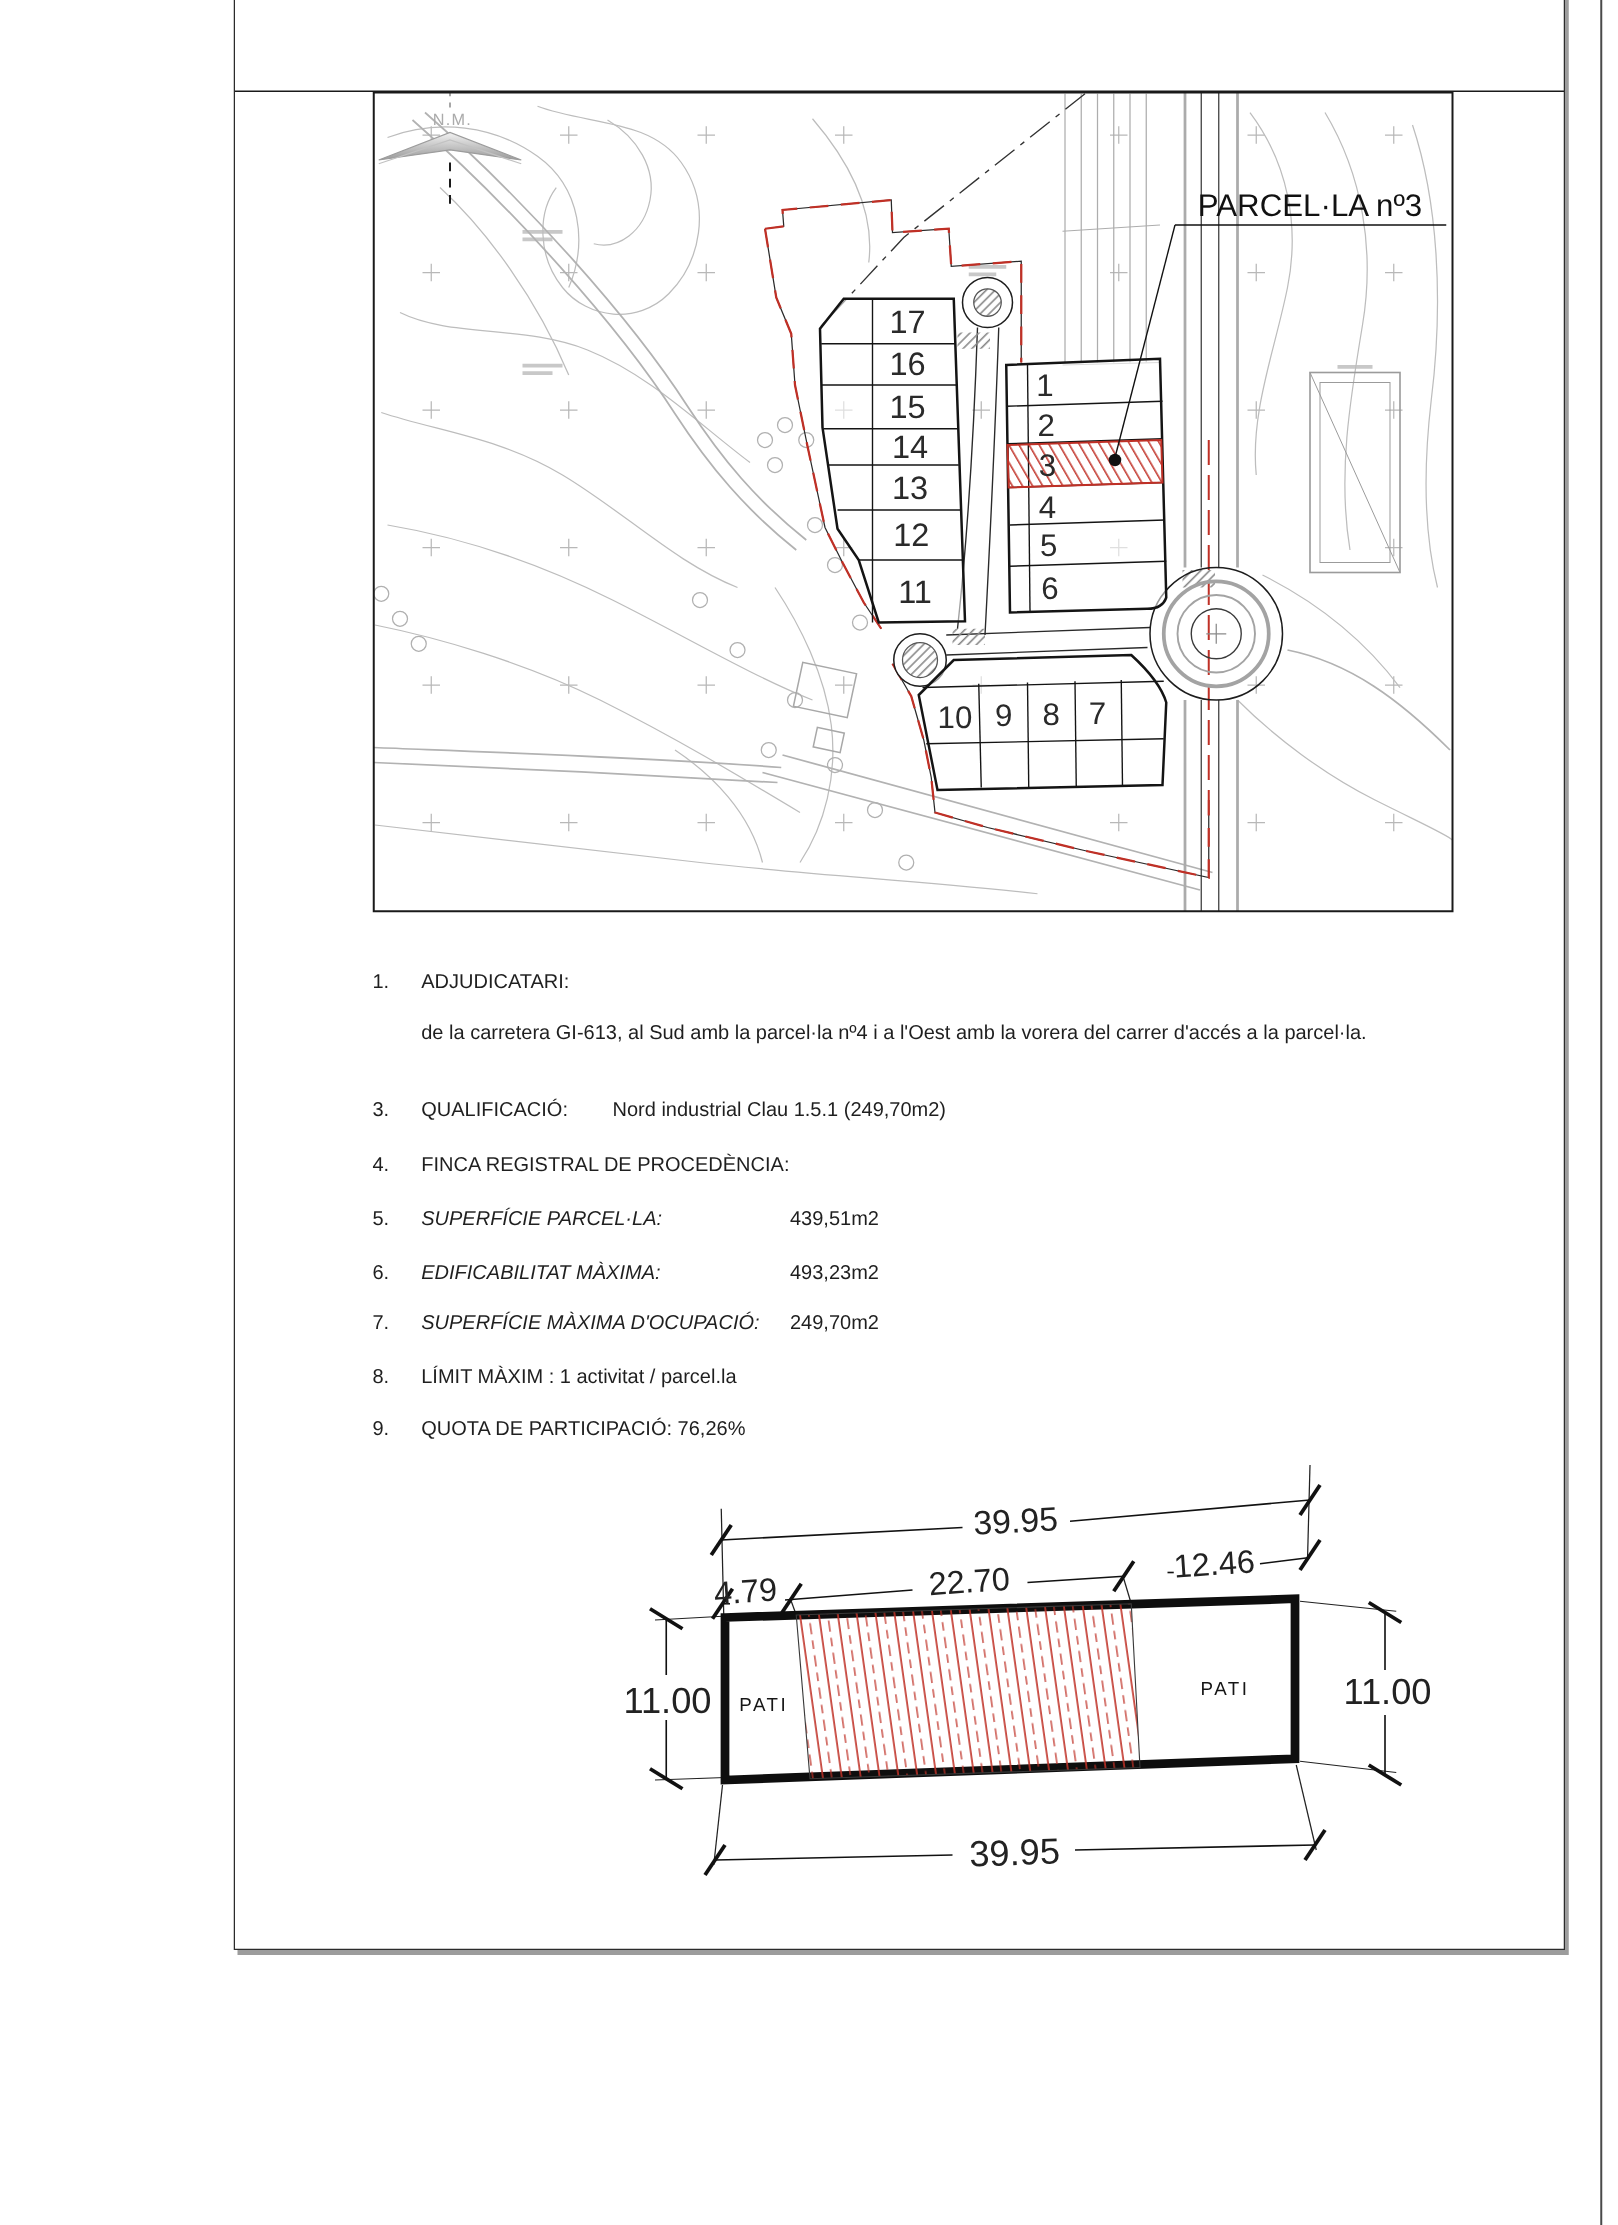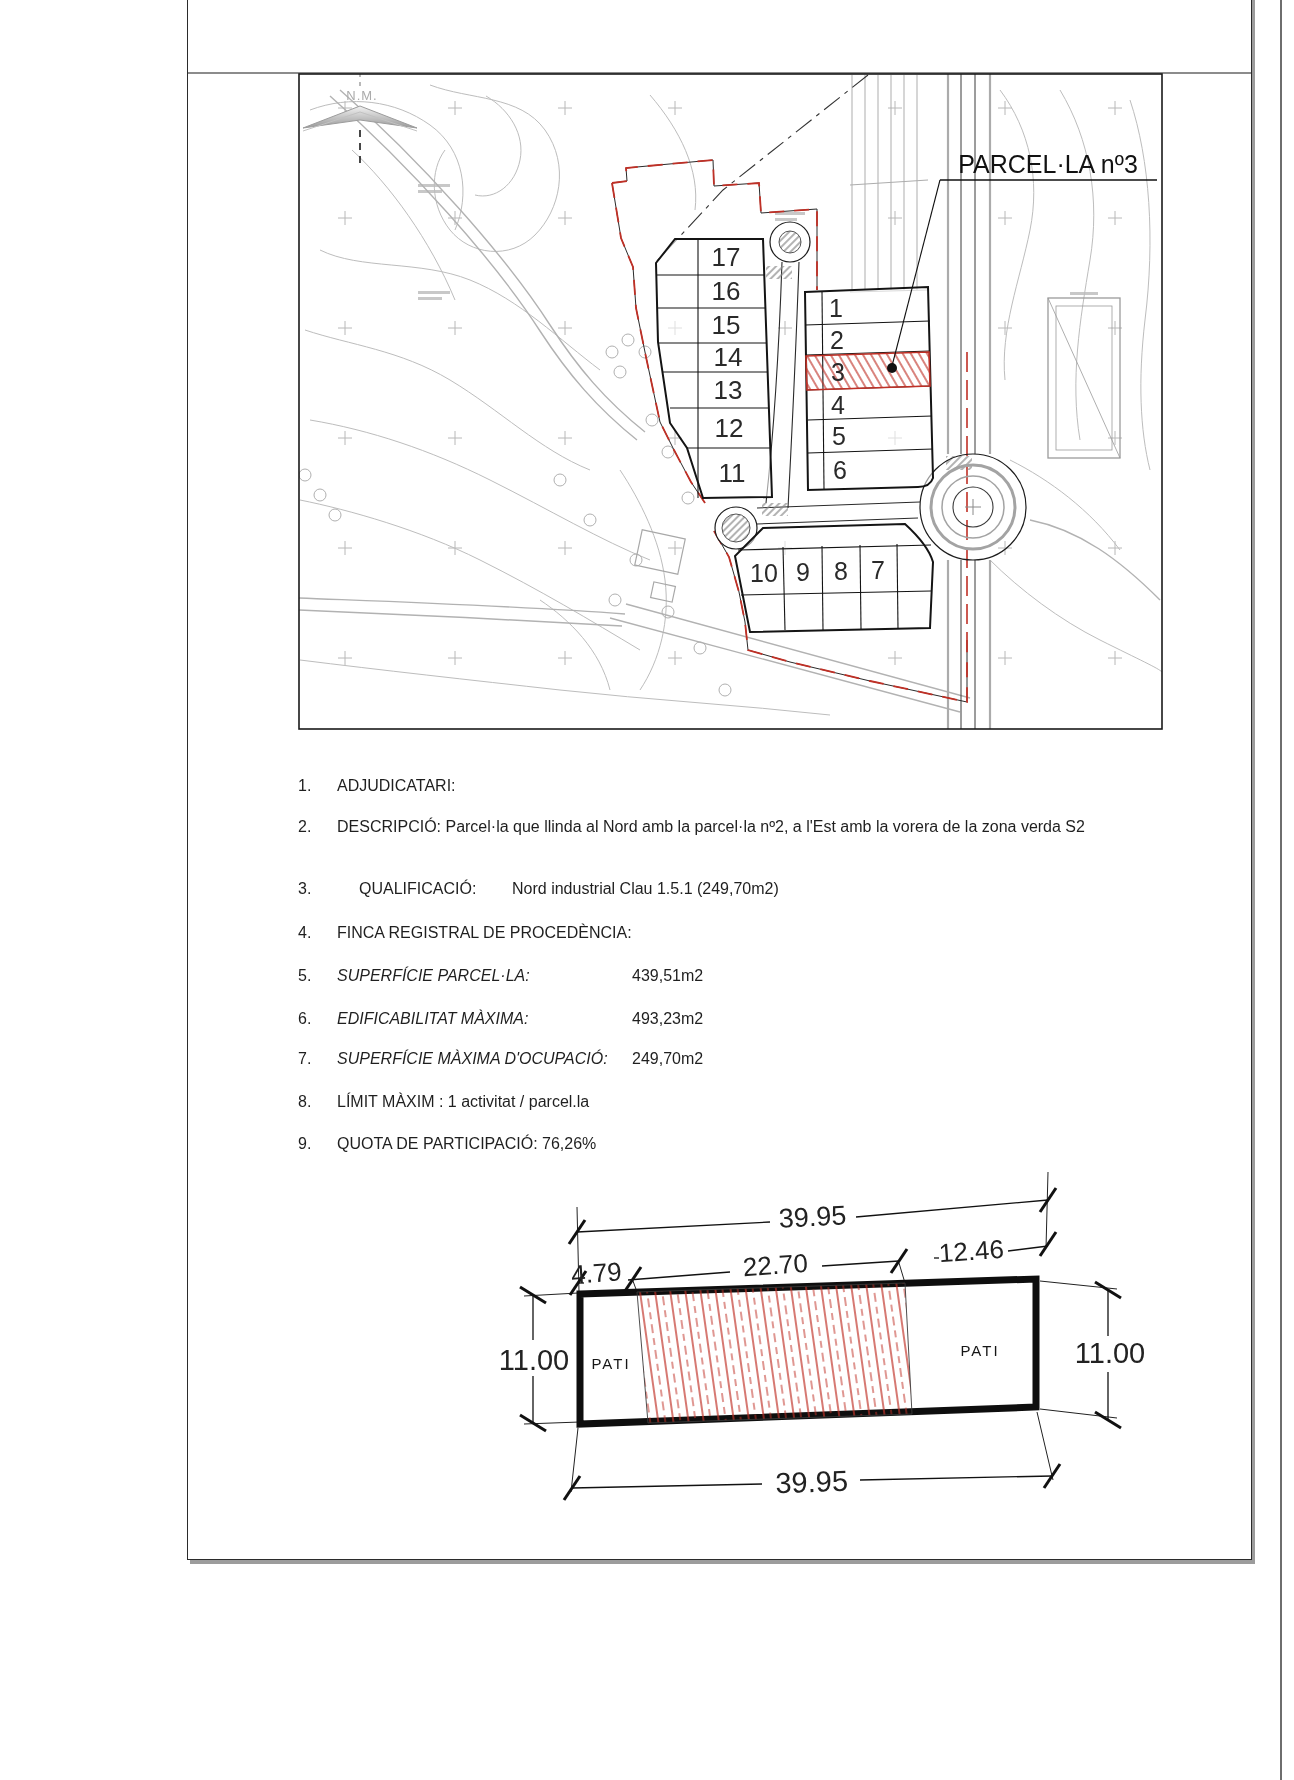--- a/index.html
+++ b/index.html
@@ -2,21 +2,21 @@
 <html><head>
 <meta charset="utf-8">
 <style>
   html,body{margin:0;padding:0;background:#fff;}
   body{width:1294px;height:1780px;position:relative;font-family:"Liberation Sans",sans-serif;color:#1f1f1f;overflow:hidden;}
   #sheet-svg{position:absolute;left:0;top:0;}
   .doc-frame{position:absolute;left:187px;top:-10px;width:1063px;height:1568px;border:1.6px solid #2b2b2b;box-shadow:3px 4px 0 #9c9c9c;pointer-events:none;}
   .list-wrap{position:absolute;left:298px;top:0;width:880px;}
   .li{position:absolute;left:0;font-size:16px;line-height:20px;white-space:nowrap;}
   .num{display:inline-block;width:39px;}
-  .tab3{display:inline-block;min-width:153px;margin-left:22px;}
+  .tab3{display:inline-block;min-width:153px;}
   .tab57{display:inline-block;min-width:295px;font-style:italic;}
   .l2{margin-left:39px;}
   svg text{font-family:"Liberation Sans",sans-serif;}
   .cad{fill:#222;}
 </style>
 </head>
 <body>
 
 <svg id="sheet-svg" width="1294" height="1780" viewBox="0 0 1294 1780">
   <defs>
@@ -372,21 +372,21 @@
   </g>
 </svg>
 
 <div class="doc-frame"></div>
 
 <div class="list-wrap">
   <div class="li" style="top:776px">
     <span class="num">1.</span><span>ADJUDICATARI:</span>
   </div>
   <div class="li" style="top:817px">
-    <div><span class="num">2.</span><span>DESCRIPCIÓ: Parcel·la que llinda al Nord amb la parcel·la nº2, a l'Est amb la vorera de la zona verda S2</span></div>
+    <div class="l2">de la carretera GI-613,  al Sud amb la parcel·la nº4 i a l'Oest amb la vorera del carrer d'accés a la parcel·la.</div>
   </div>
   <div class="li" style="top:879px">
     <span class="num">3.</span><span class="tab3">QUALIFICACIÓ:</span><span>Nord industrial Clau 1.5.1 (249,70m2)</span>
   </div>
   <div class="li" style="top:923px">
     <span class="num">4.</span><span>FINCA REGISTRAL DE PROCEDÈNCIA:</span>
   </div>
   <div class="li" style="top:966px">
     <span class="num">5.</span><span class="tab57">SUPERFÍCIE PARCEL·LA:</span><span>439,51m2</span>
   </div>

